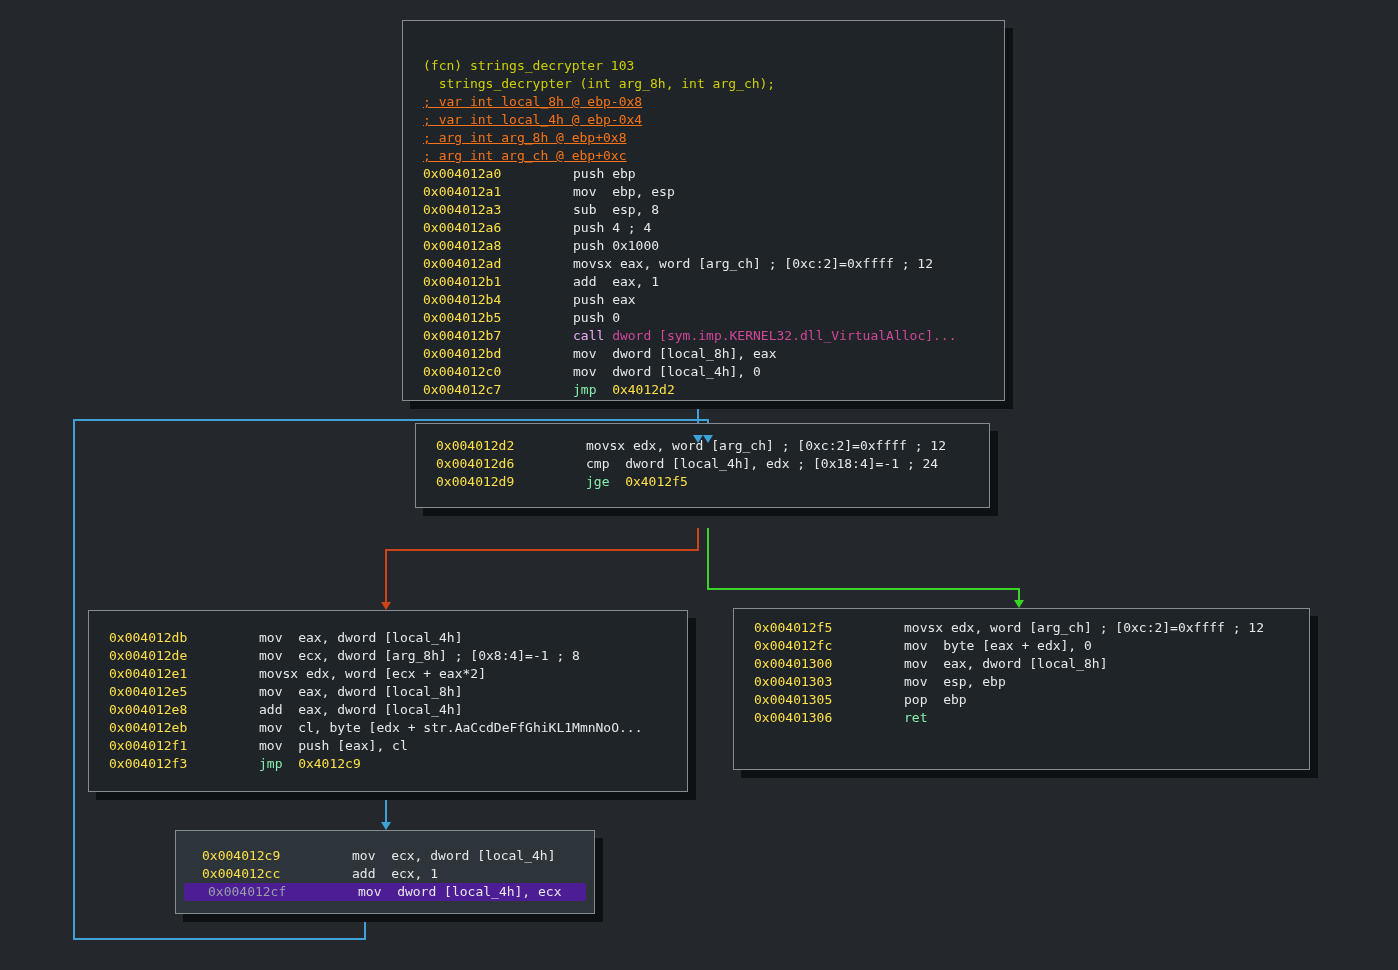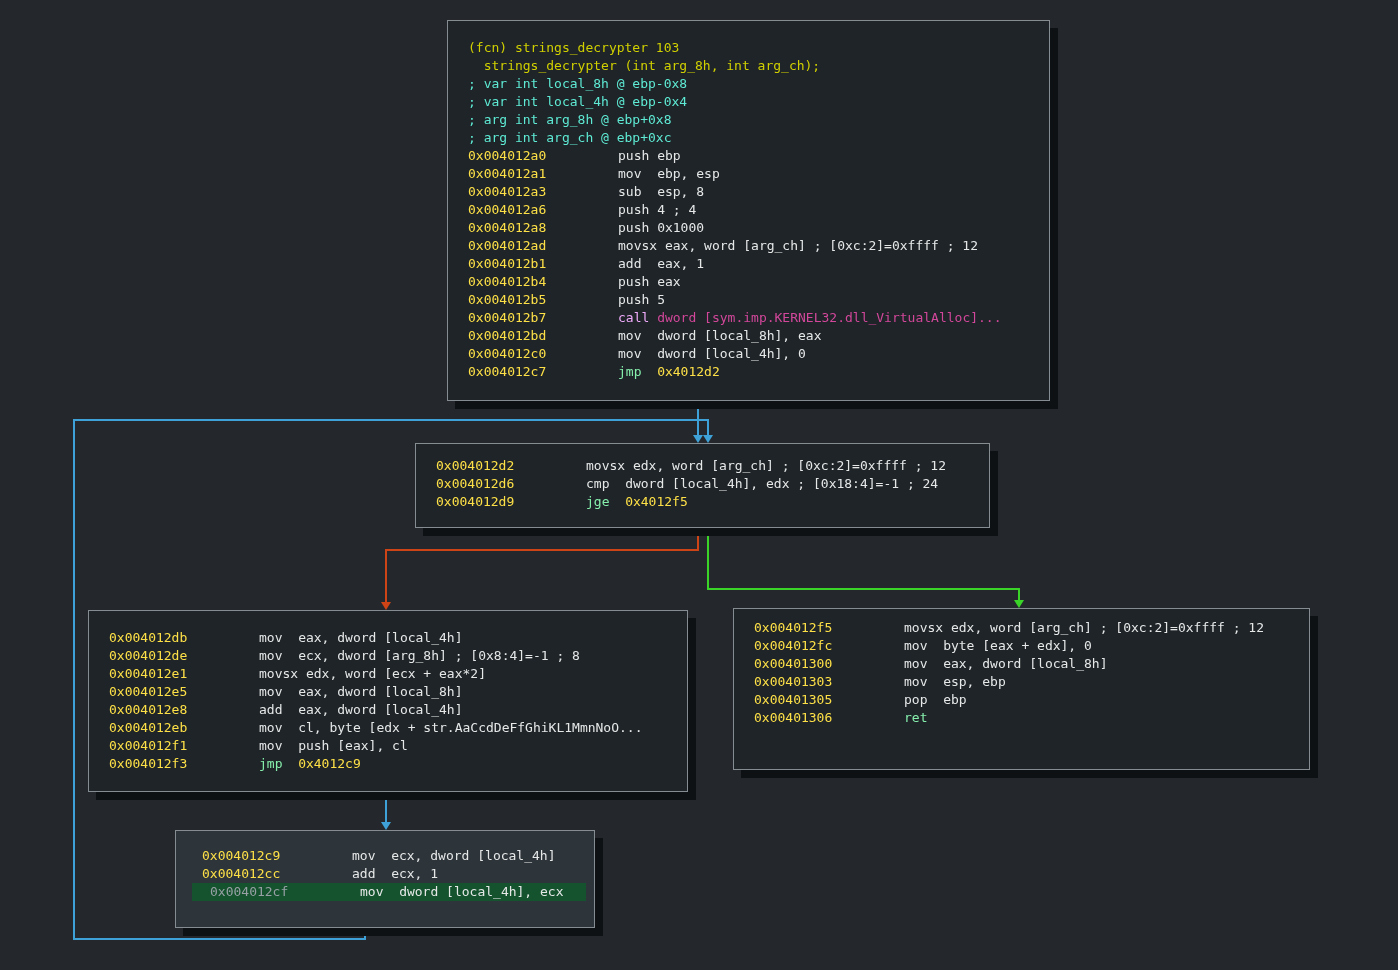--- a/index.html
+++ b/index.html
@@ -9,33 +9,33 @@
     font-size:13px;line-height:18px;
   }
   
   .block{
     position:absolute;box-sizing:border-box;
     background:#1f2428;border:1px solid #868d92;
     box-shadow:8px 8px 0 0 #0d1114;
     z-index:2;
   }
   .block.selected{background:#2d343a;}
-  .b-entry{left:402px;top:20px;width:603px;height:381px;padding-top:18px;margin-left:45px;}
-  .b-cond {left:415px;top:443px;width:575px;height:85px;padding-top:13px;}
+  .b-entry{left:402px;top:20px;width:603px;height:381px;padding-top:36px;}
+  .b-cond {left:415px;top:423px;width:575px;height:85px;padding-top:13px;}
   .b-body {left:88px; top:610px;width:600px;height:182px;padding-top:18px;}
   .b-exit {left:733px;top:608px;width:577px;height:162px;padding-top:10px;}
-  .b-inc  {left:175px;top:830px;width:420px;height:98px;padding-top:16px;}
+  .b-inc  {left:175px;top:830px;width:420px;height:84px;padding-top:16px;}
   .line{white-space:pre;height:18px;padding-left:20px;}
   .b-inc .line{padding-left:26px;}
-  .b-inc .line.hl{background:#14532d;margin-left:16px;margin-right:8px;padding-left:18px;}
+  .b-inc .line.hl{background:#4c1d95;margin-left:8px;margin-right:8px;padding-left:24px;}
   .addr{display:inline-block;width:150px;color:#fde047;}
   .line.hl .addr{color:#98a0a5;}
   .s-w{color:#e6e8e8;}
   .s-y{color:#d0d000;}
-  .s-cmt{color:#5eead4;}
+  .s-cmt{color:#f97316;text-decoration:underline;}
   .s-call{color:#f0abfc;}
   .s-imp{color:#d2479a;}
   .s-jmp{color:#86efac;}
   .s-tgt{color:#fde047;}
   
   .edge{position:absolute;z-index:1;}
   .edge.blue{background:#3ea2d8;}
   .edge.red{background:#ce4416;}
   .edge.green{background:#3ad428;}
   .arrow{position:absolute;width:0;height:0;z-index:3;
@@ -103,21 +103,21 @@
       <div class="line"><span class="s-cmt">; arg int arg_8h @ ebp+0x8</span></div>
       <div class="line"><span class="s-cmt">; arg int arg_ch @ ebp+0xc</span></div>
       <div class="line"><span class="addr">0x004012a0</span><span class="s-w">push ebp</span></div>
       <div class="line"><span class="addr">0x004012a1</span><span class="s-w">mov  ebp, esp</span></div>
       <div class="line"><span class="addr">0x004012a3</span><span class="s-w">sub  esp, 8</span></div>
       <div class="line"><span class="addr">0x004012a6</span><span class="s-w">push 4 ; 4</span></div>
       <div class="line"><span class="addr">0x004012a8</span><span class="s-w">push 0x1000</span></div>
       <div class="line"><span class="addr">0x004012ad</span><span class="s-w">movsx eax, word [arg_ch] ; [0xc:2]=0xffff ; 12</span></div>
       <div class="line"><span class="addr">0x004012b1</span><span class="s-w">add  eax, 1</span></div>
       <div class="line"><span class="addr">0x004012b4</span><span class="s-w">push eax</span></div>
-      <div class="line"><span class="addr">0x004012b5</span><span class="s-w">push 5</span></div>
+      <div class="line"><span class="addr">0x004012b5</span><span class="s-w">push 0</span></div>
       <div class="line"><span class="addr">0x004012b7</span><span class="s-call">call </span><span class="s-imp">dword [sym.imp.KERNEL32.dll_VirtualAlloc]...</span></div>
       <div class="line"><span class="addr">0x004012bd</span><span class="s-w">mov  dword [local_8h], eax</span></div>
       <div class="line"><span class="addr">0x004012c0</span><span class="s-w">mov  dword [local_4h], 0</span></div>
       <div class="line"><span class="addr">0x004012c7</span><span class="s-jmp">jmp  </span><span class="s-tgt">0x4012d2</span></div>
     </div>
   <div class="block b-cond">
       <div class="line"><span class="addr">0x004012d2</span><span class="s-w">movsx edx, word [arg_ch] ; [0xc:2]=0xffff ; 12</span></div>
       <div class="line"><span class="addr">0x004012d6</span><span class="s-w">cmp  dword [local_4h], edx ; [0x18:4]=-1 ; 24</span></div>
       <div class="line"><span class="addr">0x004012d9</span><span class="s-jmp">jge  </span><span class="s-tgt">0x4012f5</span></div>
     </div>

